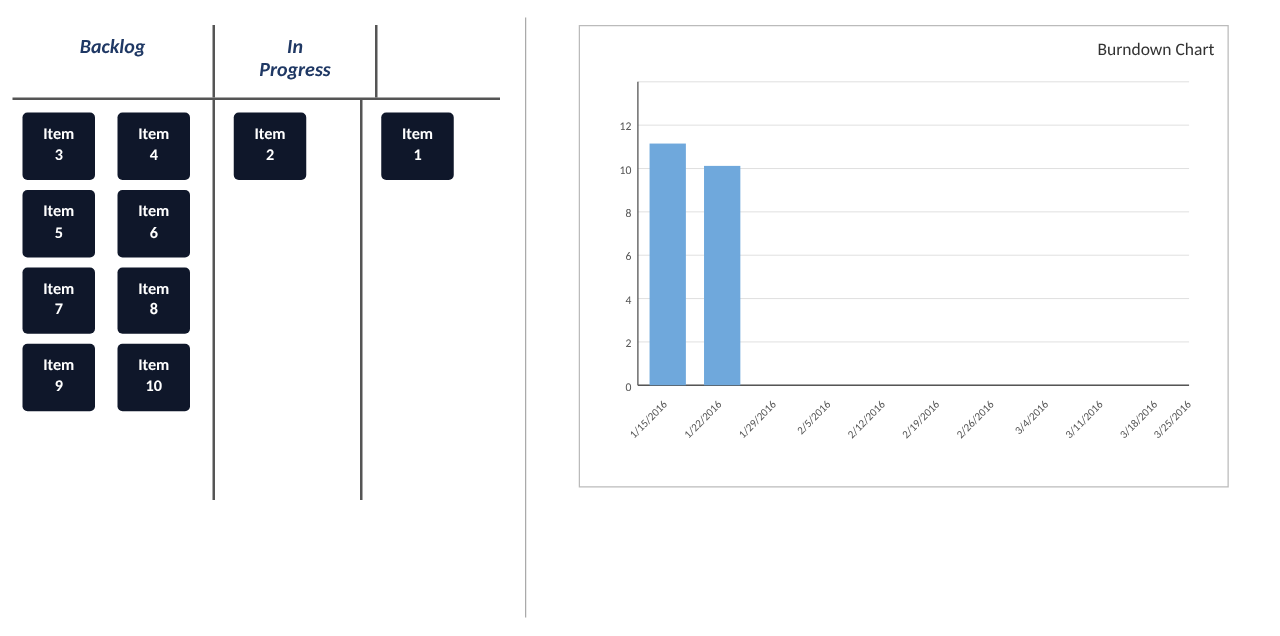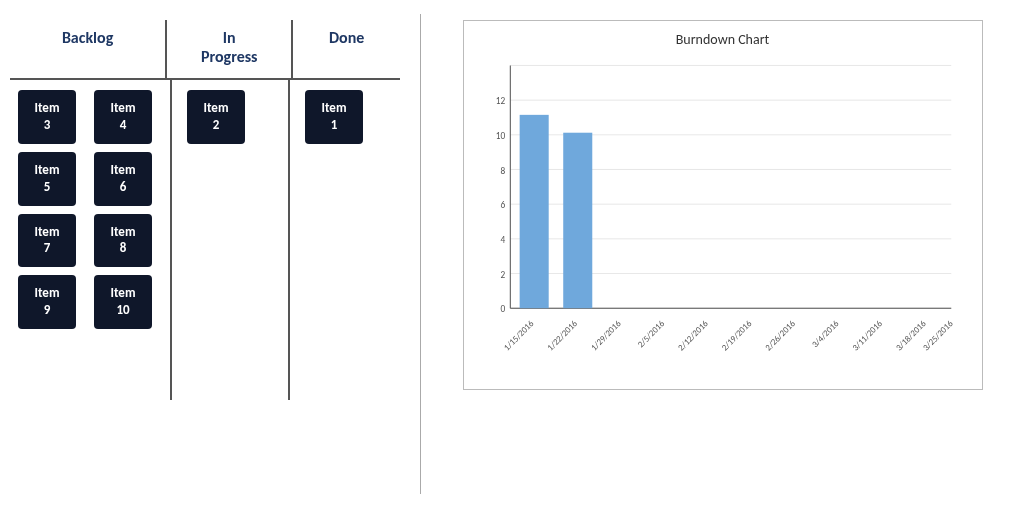--- a/index.html
+++ b/index.html
@@ -35,20 +35,21 @@
 
     
     .kanban {
       border: none;
       width: 390px;
     }
 
     .kanban-header {
       display: flex;
       border-bottom: 2px solid #555;
+      font-style: italic;
     }
 
     .kanban-col-header {
       text-align: center;
       font-weight: bold;
       font-size: 16px;
       color: #1f3864;
       padding: 8px 4px 12px;
     }
 
@@ -101,21 +102,21 @@
     
     .chart-container {
       border: 1px solid #bbb;
       width: 520px;
       height: 370px;
       padding: 10px 10px 10px 10px;
       position: relative;
     }
 
     .chart-title {
-      text-align: center;
+      text-align: right;
       font-size: 14px;
       color: #333;
       margin-bottom: 8px;
     }
 
     .chart-area {
       position: relative;
       width: 100%;
       height: 310px;
     }
@@ -126,21 +127,20 @@
     }
   </style>
 </head>
 <body>
 
 <div class="left-panel">
   <div class="kanban">
     <div class="kanban-header">
       <div class="kanban-col-header col-backlog">Backlog</div>
       <div class="kanban-col-header col-inprogress">In<br>Progress</div>
-      <div class="kanban-col-header col-done">Done</div>
     </div>
     <div class="kanban-body">
 
       <div class="lane-backlog">
         <div class="kanban-item">Item<br>3</div>
         <div class="kanban-item">Item<br>4</div>
         <div class="kanban-item">Item<br>5</div>
         <div class="kanban-item">Item<br>6</div>
         <div class="kanban-item">Item<br>7</div>
         <div class="kanban-item">Item<br>8</div>

